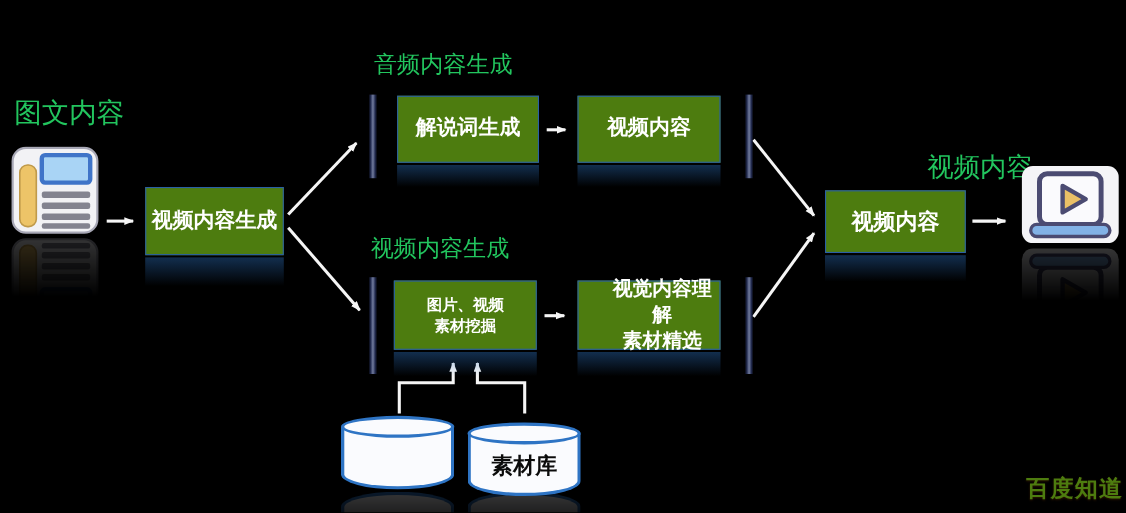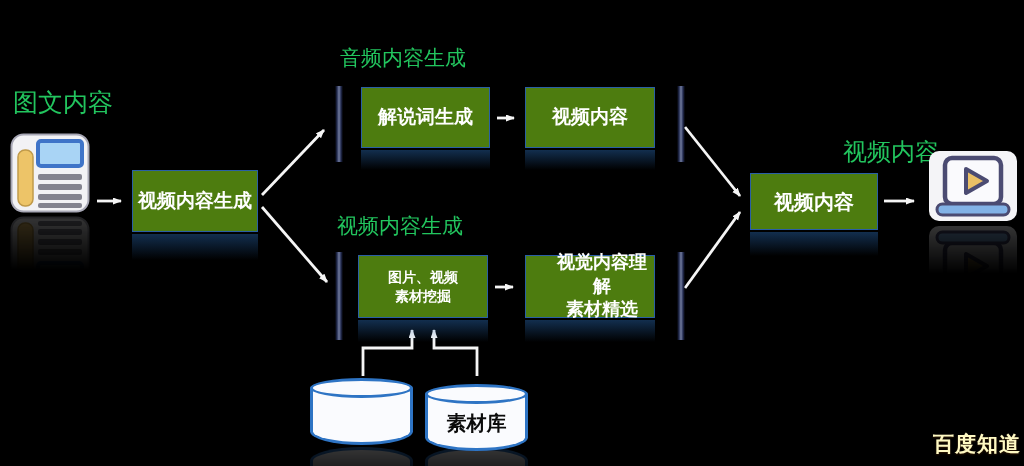--- a/index.html
+++ b/index.html
@@ -56,21 +56,21 @@
            border:3px solid #2e74c4;border-radius:50%;box-sizing:border-box;z-index:2;}
   .cyl-body{position:absolute;left:0;right:0;top:10px;bottom:0;background:#fafbfe;
             border:3px solid #2e74c4;border-top:none;box-sizing:border-box;z-index:1;
             border-radius:0 0 52px 52px/0 0 14px 14px;}
   .cyl-label{position:absolute;left:0;right:0;top:26px;text-align:center;color:#0b0b0b;
              font-size:20px;font-weight:bold;z-index:3;}
 
   #arrow-layer{position:absolute;left:0;top:0;width:1024px;height:466px;}
 
   .watermark{position:absolute;left:933px;top:430px;font-size:21px;font-weight:bold;
-             color:#fef9c3;letter-spacing:1px;text-shadow:0 1px 2px rgba(80,40,0,.6);}
+             color:#4d7c0f;letter-spacing:1px;text-shadow:0 1px 2px rgba(80,40,0,.6);}
 </style>
 </head>
 <body>
 
 <div class="canvas">
 
   <svg id="arrow-layer" viewBox="0 0 1024 466" xmlns="http://www.w3.org/2000/svg">
     <defs>
       <marker id="ah" markerUnits="userSpaceOnUse" markerWidth="11" markerHeight="9" refX="8" refY="3.5" orient="auto">
         <path d="M0,0 L9,3.5 L0,7 Z" fill="#f5f5f5"></path>

